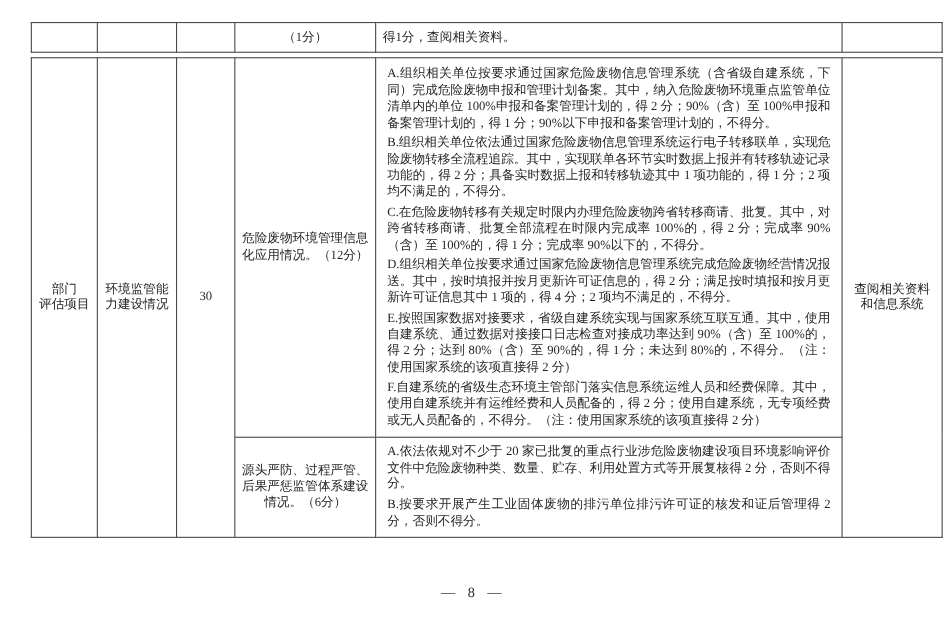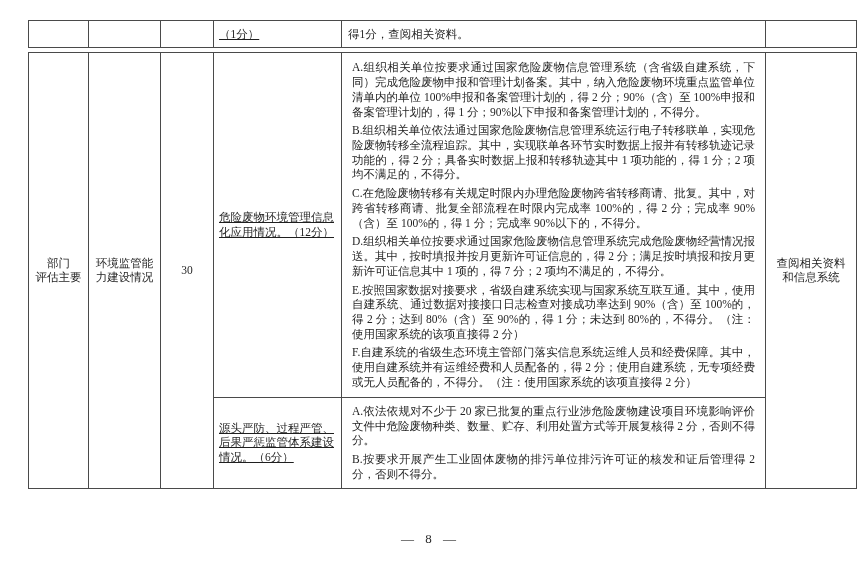--- a/index.html
+++ b/index.html
@@ -42,23 +42,22 @@
     text-align:center;
     font-size:12.5px;
     white-space:pre-line;
   }
   .hdr-row{height:37px;}
   .cont-row{height:27px;}
   .sub1{height:345px;}
   .sub2{height:88px;}
   .center{text-align:center; white-space:pre-line;}
   .std{
-    text-align:left;
+    text-align:center;
     vertical-align:middle;
-    text-decoration:underline;
   }
   .pts{
     text-align:justify;
     vertical-align:middle;
     padding:2px 6px;
   }
   .pts p{margin:4px;}
   .footer{
     position:absolute;
     left:0; top:531px;
@@ -100,30 +99,30 @@
       <col class="c1">
         <col class="c2">
         <col class="c3">
         <col class="c4">
         <col class="c5">
         <col class="c6">
     </colgroup>
     <tbody>
         <tr class="sub1">
       <td class="center" rowspan="2">部门
-评估主要</td>
+评估项目</td>
       <td class="center" rowspan="2">环境监管能
 力建设情况</td>
       <td class="center" rowspan="2">30</td>
       <td class="std">危险废物环境管理信息化应用情况。（12分）</td>
       <td class="pts">
         <p>A.组织相关单位按要求通过国家危险废物信息管理系统（含省级自建系统，下同）完成危险废物申报和管理计划备案。其中，纳入危险废物环境重点监管单位清单内的单位 100%申报和备案管理计划的，得 2 分；90%（含）至 100%申报和备案管理计划的，得 1 分；90%以下申报和备案管理计划的，不得分。</p>
         <p>B.组织相关单位依法通过国家危险废物信息管理系统运行电子转移联单，实现危险废物转移全流程追踪。其中，实现联单各环节实时数据上报并有转移轨迹记录功能的，得 2 分；具备实时数据上报和转移轨迹其中 1 项功能的，得 1 分；2 项均不满足的，不得分。</p>
         <p>C.在危险废物转移有关规定时限内办理危险废物跨省转移商请、批复。其中，对跨省转移商请、批复全部流程在时限内完成率 100%的，得 2 分；完成率 90%（含）至 100%的，得 1 分；完成率 90%以下的，不得分。</p>
-        <p>D.组织相关单位按要求通过国家危险废物信息管理系统完成危险废物经营情况报送。其中，按时填报并按月更新许可证信息的，得 2 分；满足按时填报和按月更新许可证信息其中 1 项的，得 7 分；2 项均不满足的，不得分。</p>
+        <p>D.组织相关单位按要求通过国家危险废物信息管理系统完成危险废物经营情况报送。其中，按时填报并按月更新许可证信息的，得 2 分；满足按时填报和按月更新许可证信息其中 1 项的，得 4 分；2 项均不满足的，不得分。</p>
         <p>E.按照国家数据对接要求，省级自建系统实现与国家系统互联互通。其中，使用自建系统、通过数据对接接口日志检查对接成功率达到 90%（含）至 100%的，得 2 分；达到 80%（含）至 90%的，得 1 分；未达到 80%的，不得分。（注：使用国家系统的该项直接得 2 分）</p>
         <p>F.自建系统的省级生态环境主管部门落实信息系统运维人员和经费保障。其中，使用自建系统并有运维经费和人员配备的，得 2 分；使用自建系统，无专项经费或无人员配备的，不得分。（注：使用国家系统的该项直接得 2 分）</p>
       </td>
       <td class="center" rowspan="2">查阅相关资料
 和信息系统</td>
     </tr>
     <tr class="sub2">
       <td class="std">源头严防、过程严管、后果严惩监管体系建设情况。（6分）</td>
       <td class="pts">
         <p>A.依法依规对不少于 20 家已批复的重点行业涉危险废物建设项目环境影响评价文件中危险废物种类、数量、贮存、利用处置方式等开展复核得 2 分，否则不得分。</p>

